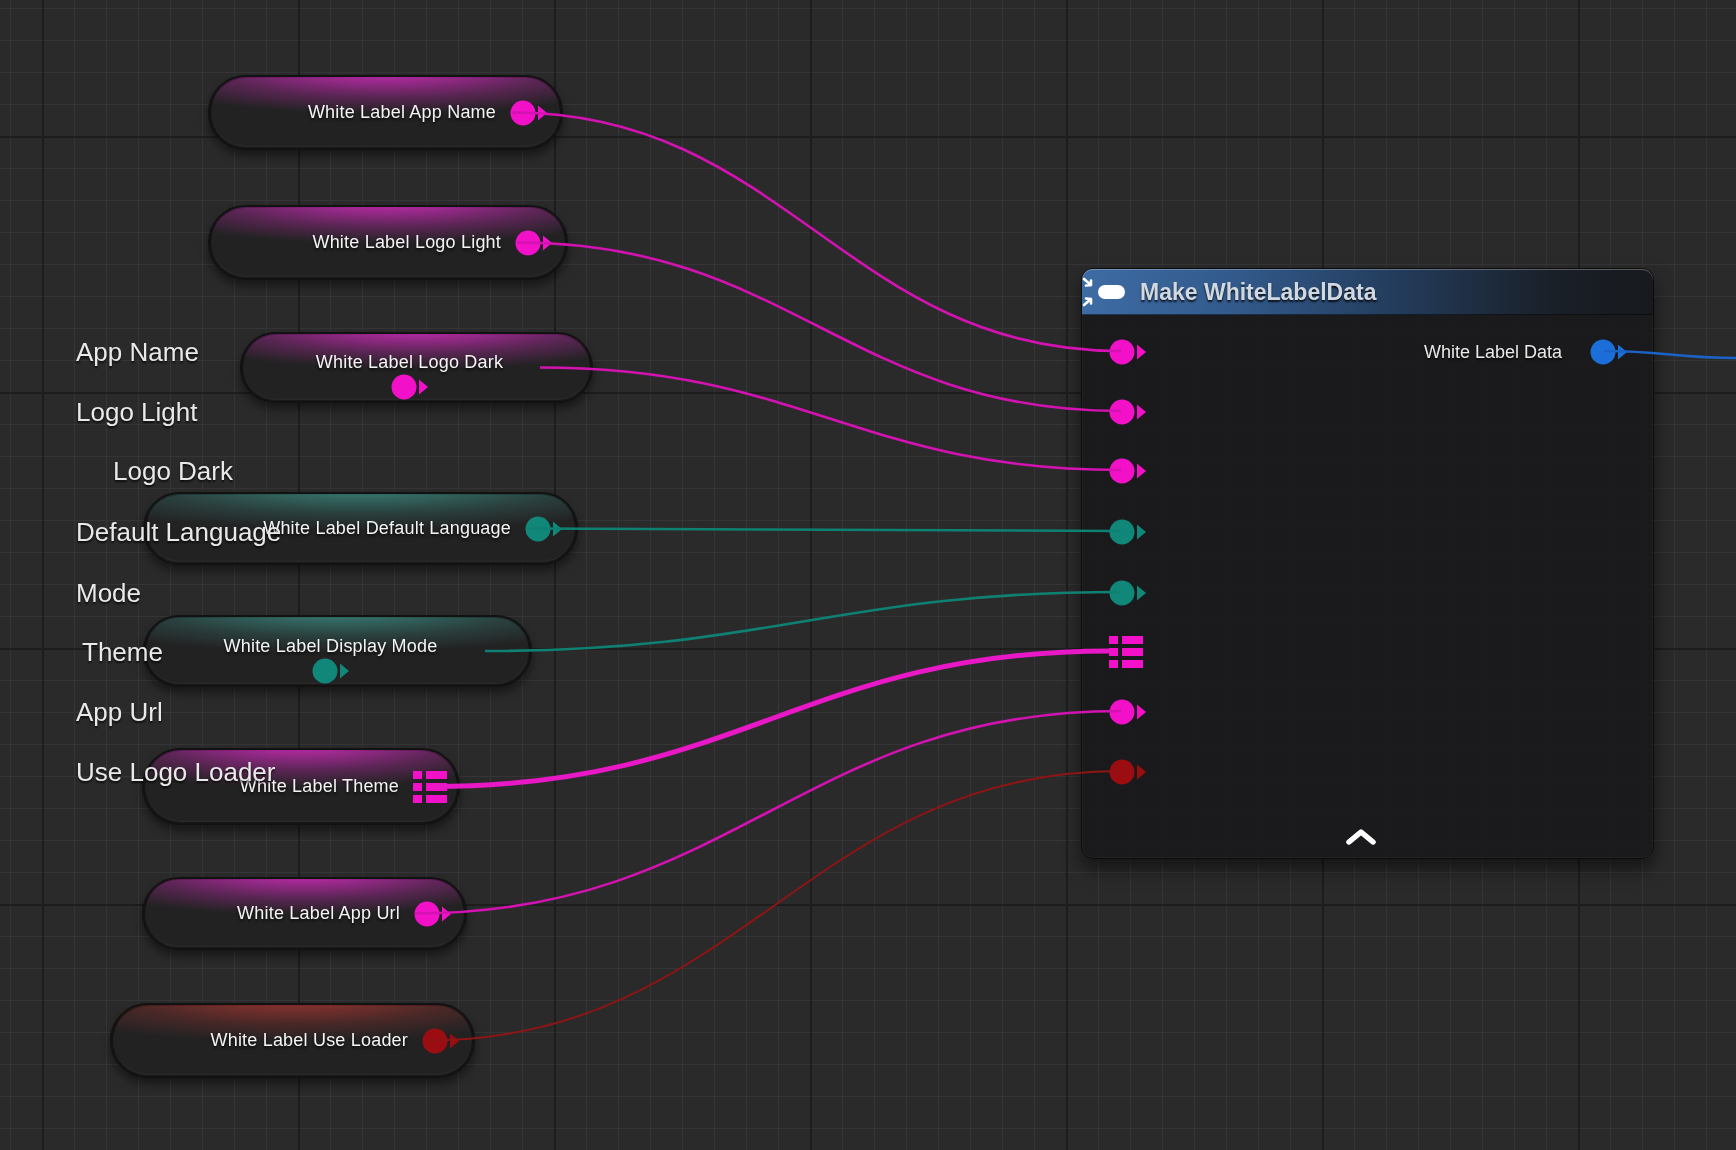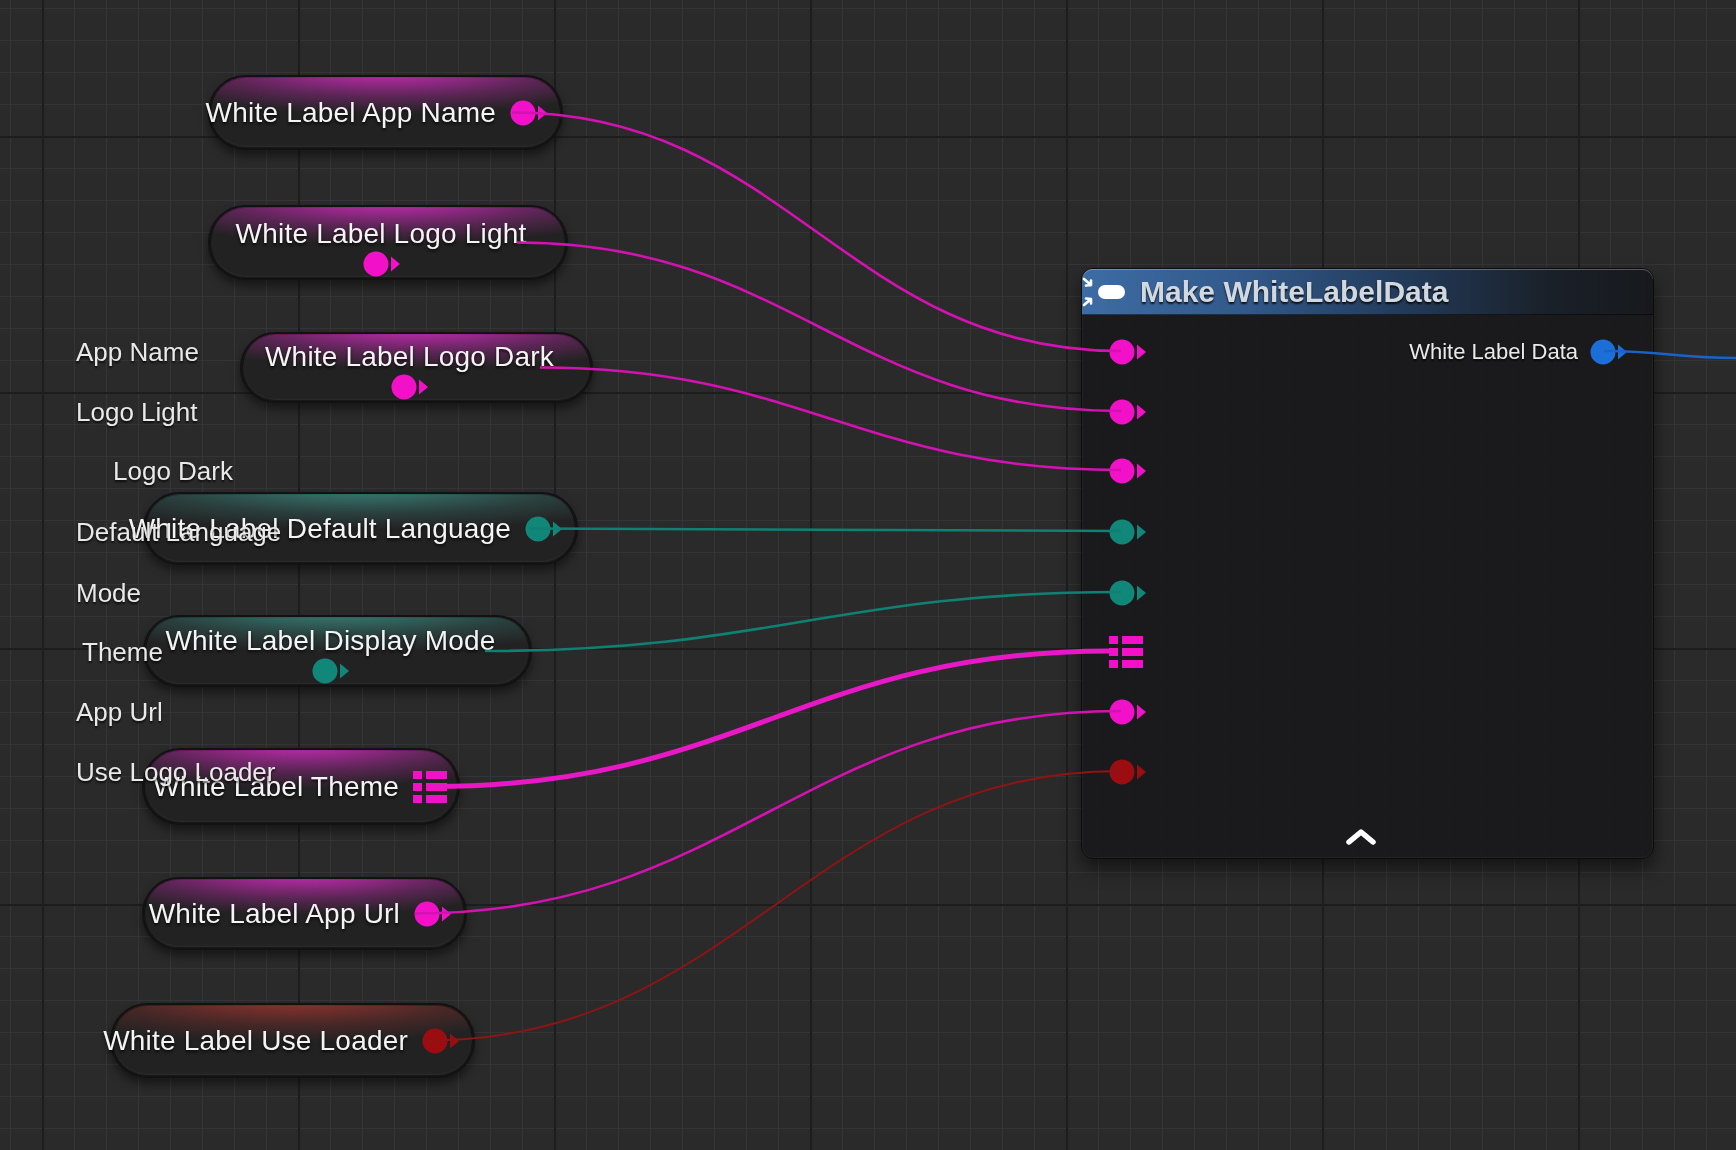--- a/index.html
+++ b/index.html
@@ -20,59 +20,59 @@
     border-radius:40px;border:2px solid #121212;box-sizing:border-box;
     box-shadow:0 6px 10px rgba(0,0,0,.45), inset 0 -2px 2px rgba(255,255,255,.05), inset 0 0 0 1px rgba(0,0,0,.6);
     background-color:#232223;
   }
   .getter .glow{position:absolute;inset:0;border-radius:38px;overflow:hidden;pointer-events:none;}
   .getter.t-string .glow{background:radial-gradient(120% 100% at 50% -12%,rgba(219,45,198,.95) 0%,rgba(219,45,198,.30) 40%,rgba(30,28,30,0) 64%);}
   .getter.t-enum   .glow{background:radial-gradient(120% 100% at 50% -12%,rgba(62,152,140,.85) 0%,rgba(62,152,140,.25) 40%,rgba(28,30,30,0) 64%);}
   .getter.t-struct .glow{background:radial-gradient(120% 100% at 50% -12%,rgba(219,45,198,.95) 0%,rgba(219,45,198,.30) 40%,rgba(30,28,30,0) 64%);}
   .getter.t-bool   .glow{background:radial-gradient(120% 100% at 50% -12%,rgba(178,56,50,.85) 0%,rgba(178,56,50,.25) 40%,rgba(30,28,28,0) 64%);}
   .getter .lbl{
-    position:relative;color:#f4f4f4;font-size:28px;letter-spacing:.2px;white-space:nowrap;
+    position:relative;color:#f4f4f4;font-size:18px;letter-spacing:.2px;white-space:nowrap;
     text-shadow:0 2px 3px rgba(0,0,0,.75);margin-right:14px;
   }
   .getter .pinbox{position:relative;width:40px;height:28px;margin-right:11px;flex:0 0 auto;}
   .makenode{
     position:absolute;background:rgba(27,27,28,.98);border-radius:12px;
     border:1px solid #0c0c0c;box-sizing:border-box;
     box-shadow:0 10px 18px rgba(0,0,0,.5), inset 0 0 0 1px rgba(255,255,255,.04);
   }
   .makenode .header{
     position:absolute;left:0;top:0;right:0;height:46px;border-radius:11px 11px 0 0;
     background:linear-gradient(90deg,#3d6ca4 0%,#32598a 28%,#233c5c 55%,#1a2029 82%,#17191d 100%);
     box-shadow:inset 0 1px 0 rgba(255,255,255,.28), inset 0 -1px 0 rgba(0,0,0,.5);
     display:flex;align-items:center;
   }
   .makenode .header .title{
-    margin-left:12px;font-size:30px;font-weight:bold;color:#d2d8e0;white-space:nowrap;
+    margin-left:12px;font-size:23px;font-weight:bold;color:#d2d8e0;white-space:nowrap;
     text-shadow:0 2px 2px rgba(0,0,0,.8);
   }
   .pinrow{position:absolute;display:flex;align-items:center;height:34px;}
   .pinrow .plbl{color:#e9e9e9;font-size:26px;white-space:nowrap;text-shadow:0 2px 2px rgba(0,0,0,.7);}
   .outrow{position:absolute;display:flex;align-items:center;height:34px;}
-  .outrow .plbl{color:#e9e9e9;font-size:22px;white-space:nowrap;margin-right:12px;text-shadow:0 2px 2px rgba(0,0,0,.7);}
+  .outrow .plbl{color:#e9e9e9;font-size:18px;white-space:nowrap;margin-right:28px;text-shadow:0 2px 2px rgba(0,0,0,.7);}
   .chev{position:absolute;background:none;border:none;padding:0;cursor:pointer;}
   #wires{position:absolute;left:0;top:0;pointer-events:none;}
 </style>
 </head>
 <body>
 
 <div id="canvas">
     <div class="getter t-string" style="left: 208px; top: 75px; width: 355px; height: 75px;">
       <div class="glow"></div>
       <span class="lbl">White Label App Name</span>
       <div class="pinbox"><svg viewBox="0 0 40 28" width="40" height="28">
           <circle cx="13" cy="14" r="12.5" fill="#f211c9"></circle>
           <polygon points="28,6.5 37,14 28,21.5" fill="#f211c9"></polygon>
         </svg></div>
     </div>
-    <div class="getter t-string" style="left: 208px; top: 205px; width: 360px; height: 75px; flex-direction: column;">
+    <div class="getter t-string" style="left: 208px; top: 205px; width: 360px; height: 75px;">
       <div class="glow"></div>
       <span class="lbl">White Label Logo Light</span>
       <div class="pinbox"><svg viewBox="0 0 40 28" width="40" height="28">
           <circle cx="13" cy="14" r="12.5" fill="#f211c9"></circle>
           <polygon points="28,6.5 37,14 28,21.5" fill="#f211c9"></polygon>
         </svg></div>
     </div>
     <div class="getter t-string" style="left: 240px; top: 332px; width: 353px; height: 71px; flex-direction: column;">
       <div class="glow"></div>
       <span class="lbl">White Label Logo Dark</span>

